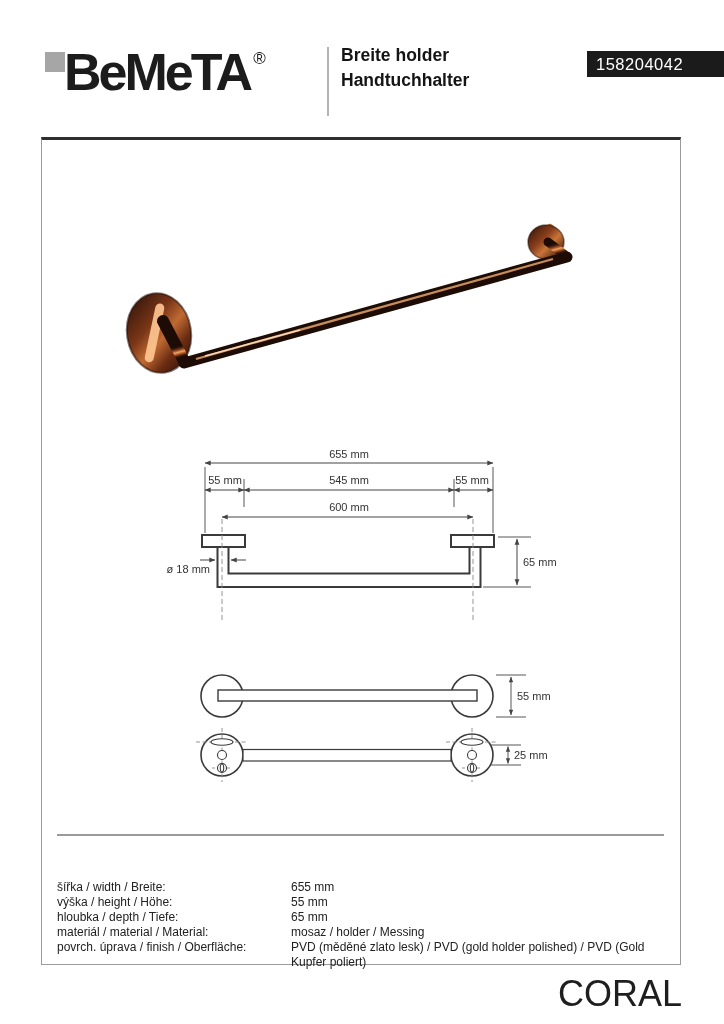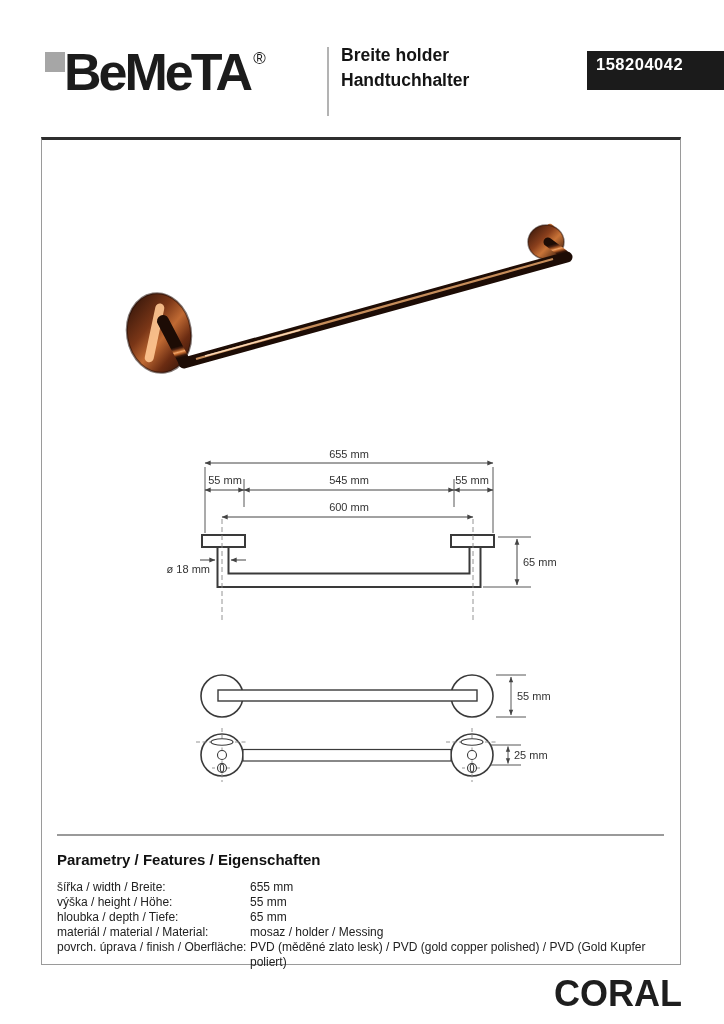--- a/index.html
+++ b/index.html
@@ -11,41 +11,41 @@
   .logo-square{position:absolute;left:45px;top:32px;width:20px;height:20px;background:#a6a6a6;}
   .logo-text{
     position:absolute;left:64px;top:26px;font-size:52px;font-weight:700;
     letter-spacing:-3px;color:#1c1c1c;line-height:1;
   }
   .logo-reg{font-size:17px;font-weight:400;letter-spacing:0;vertical-align:26px;margin-left:3px;}
   .header-divider{position:absolute;left:327px;top:27px;width:2px;height:69px;background:#b3b3b3;}
   .titles{position:absolute;left:341px;top:23px;}
   .titles div{font-size:17.5px;font-weight:700;line-height:25px;color:#141414;}
   .code-box{
-    position:absolute;left:587px;top:31px;width:137px;height:39px;background:#1b1b1b;
-    color:#fff;font-size:16.5px;font-weight:700;line-height:26px;padding-left:9px;box-sizing:border-box;
+    position:absolute;left:587px;top:31px;width:137px;height:26px;background:#1b1b1b;
+    color:#fff;font-size:16.5px;font-weight:400;line-height:26px;padding-left:9px;box-sizing:border-box;
     letter-spacing:.5px;
   }
   
   .main-box{
     position:absolute;left:41px;top:117px;width:640px;height:828px;
     border:1.5px solid #9a9a9a;border-top:3px solid #2e2e2e;box-sizing:border-box;background:#fff;
   }
   .drawing-layer{position:absolute;left:0;top:0;width:724px;height:1024px;}
   svg text{font-family:"Liberation Sans",sans-serif;font-size:11px;fill:#333;}
   
   .params-divider{position:absolute;left:57px;top:814px;width:607px;height:1.5px;background:#9a9a9a;}
   .params-heading{position:absolute;left:57px;top:831px;font-size:15px;font-weight:700;color:#111;}
   .params-rows{position:absolute;left:57px;top:860px;width:610px;font-size:12px;color:#222;}
-  .param-row{display:flex;line-height:15px;}
+  .param-row{display:flex;line-height:15px;gap:41px;}
   .param-label{width:193px;flex:none;}
   .param-value{flex:1;}
   
   .series-name{
-    position:absolute;right:42px;top:953px;font-size:36px;font-weight:700;color:#1e1e1e;letter-spacing:0;
+    position:absolute;right:42px;top:953px;font-size:36px;font-weight:400;color:#1e1e1e;letter-spacing:0;
   }
 </style>
 </head>
 <body>
 
 <div class="page">
 
   <div class="logo-square"></div>
   <div class="logo-text"><span>BeMeTA</span><span class="logo-reg">®</span></div>
   <div class="header-divider"></div>
@@ -180,39 +180,38 @@
       <g stroke="#444" stroke-width="0.9" fill="none">
         <line x1="490" y1="725" x2="521" y2="725"></line>
         <line x1="490" y1="745" x2="521" y2="745"></line>
         <line x1="508" y1="726.5" x2="508" y2="743.5" marker-start="url(#ah)" marker-end="url(#ah)"></line>
       </g>
     </g>
     <text x="514" y="739" text-anchor="start">25 mm</text>
   </svg>
 
   <div class="params-divider"></div>
-  <div class="params-heading">Parametry / Features / Eigenschaften</div>
   <div class="params-rows">
     <div class="param-row">
       <span class="param-label">šířka / width / Breite:</span>
       <span class="param-value">655 mm</span>
     </div>
     <div class="param-row">
       <span class="param-label">výška / height / Höhe:</span>
       <span class="param-value">55 mm</span>
     </div>
     <div class="param-row">
       <span class="param-label">hloubka / depth / Tiefe:</span>
       <span class="param-value">65 mm</span>
     </div>
     <div class="param-row">
       <span class="param-label">materiál / material / Material:</span>
       <span class="param-value">mosaz / holder / Messing</span>
     </div>
     <div class="param-row">
       <span class="param-label">povrch. úprava / finish / Oberfläche:</span>
-      <span class="param-value">PVD (měděné zlato lesk) / PVD (gold copper polished) / PVD (Gold Kupfer poliert)</span>
+      <span class="param-value">PVD (měděné zlato lesk) / PVD (gold holder polished) / PVD (Gold Kupfer poliert)</span>
     </div>
   </div>
 
   <div class="series-name">CORAL</div>
 
 </div>
 
 </body></html>

